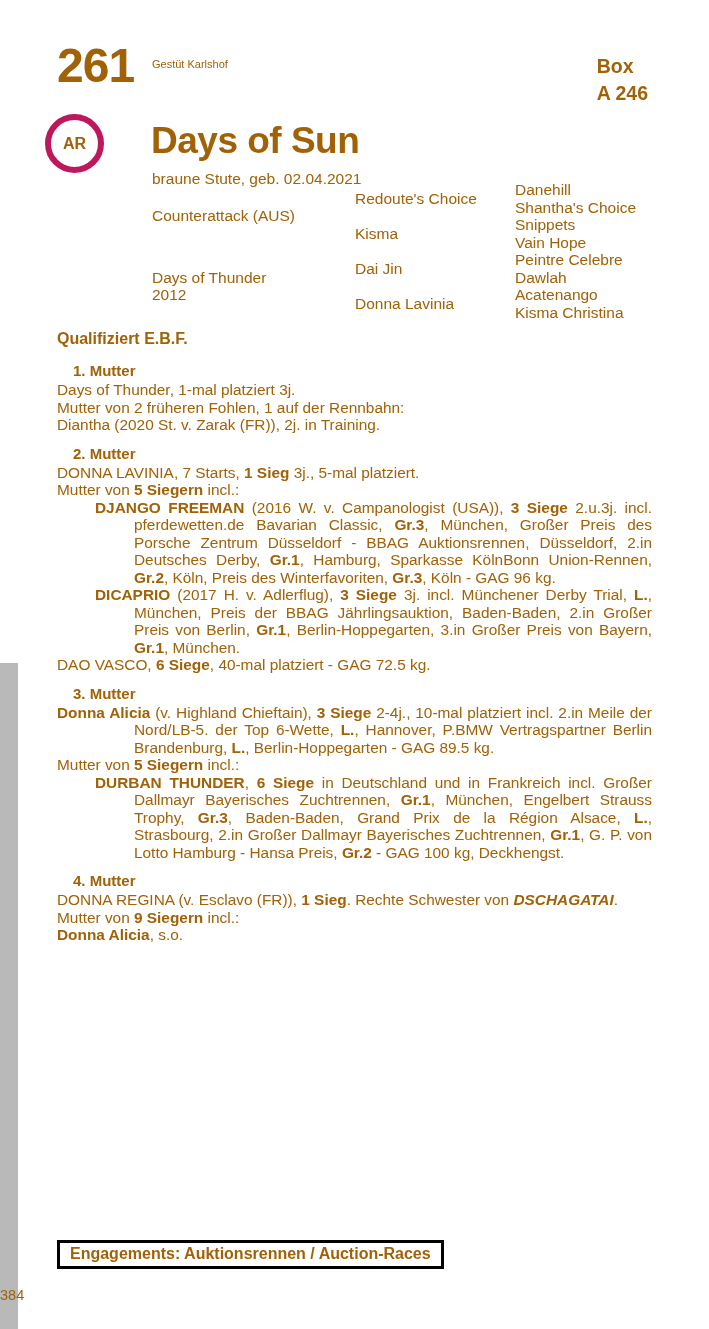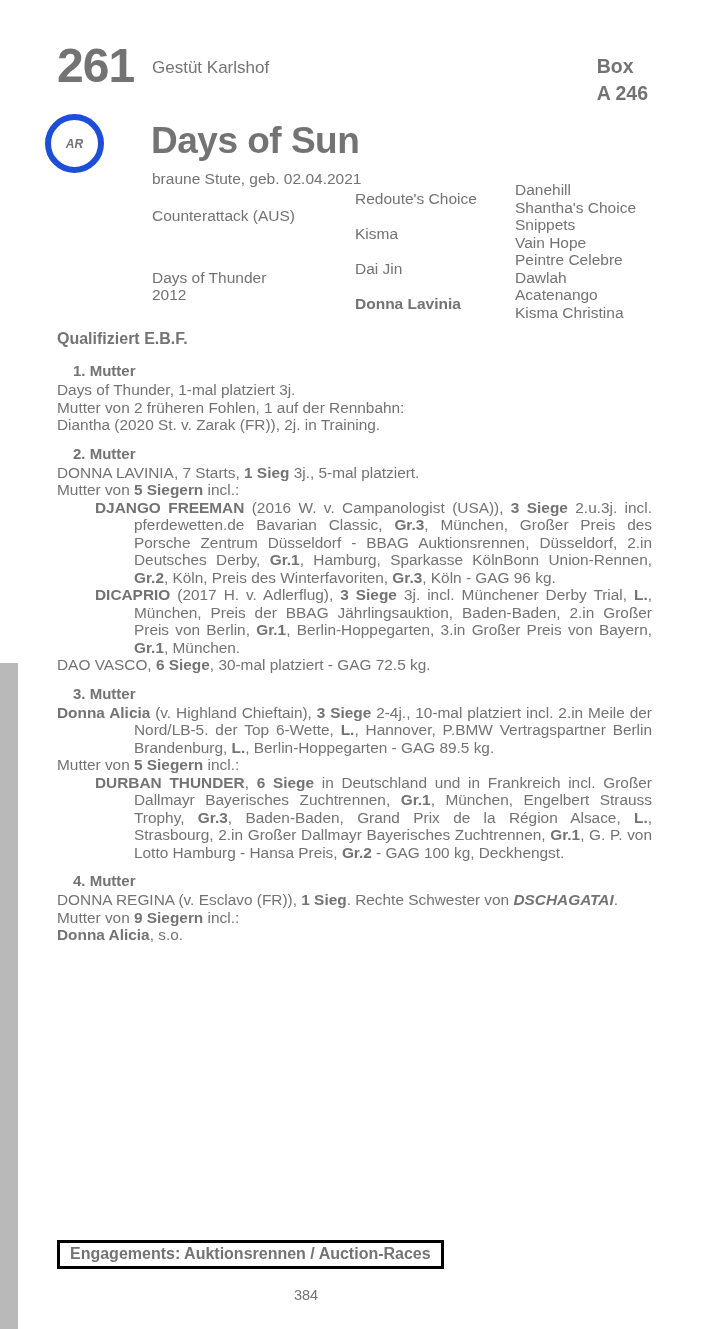--- a/index.html
+++ b/index.html
@@ -3,48 +3,48 @@
 <meta charset="utf-8">
 <style>
   html, body { margin: 0; padding: 0; background: #e8e8e8; }
   .page-frame {
     position: relative;
     width: 709px;
     height: 1329px;
     background: #ffffff;
     overflow: hidden;
     font-family: "Liberation Sans", "DejaVu Sans", sans-serif;
-    color: #737373;
+    color: #a16207;
   }
   .scan-bar {
     position: absolute;
     left: 0; top: 663px;
     width: 18px; height: 666px;
     background: #b9b9b9;
   }
   .lot-number {
     position: absolute; left: 57px; top: 40px;
     font-size: 48px; font-weight: bold; letter-spacing: -1px;
     line-height: 52px;
   }
   .consignor {
     position: absolute; left: 152px; top: 58px;
-    font-size: 17px;
+    font-size: 11px;
   }
   .box-block {
     position: absolute; right: 61px; top: 53px;
     text-align: left; font-weight: bold;
     font-size: 19.5px; line-height: 27px;
   }
   .brand-circle {
     position: absolute; left: 45px; top: 114px;
     width: 47px; height: 47px;
-    border: 6px solid #1d4ed8; border-radius: 50%;
+    border: 6px solid #be185d; border-radius: 50%;
     display: flex; align-items: center; justify-content: center;
-    font-weight: bold; font-size: 12px; font-style: italic;
+    font-weight: bold; font-size: 16px;
   }
   .horse-name {
     position: absolute; left: 151px; top: 120px;
     font-size: 37px; font-weight: bold; letter-spacing: -0.5px;
   }
   .horse-desc {
     position: absolute; left: 152px; top: 170px;
     font-size: 15.5px;
   }
   .ped {
@@ -53,21 +53,21 @@
     grid-template-columns: 203px 160px 1fr;
     grid-auto-rows: 17.5px;
     font-size: 15.5px; line-height: 17.5px;
   }
   .ped .cell { display: flex; align-items: center; }
   .c-sire { grid-column: 1; grid-row: 1 / span 4; }
   .c-dam  { grid-column: 1; grid-row: 5 / span 4; }
   .c-gp1  { grid-column: 2; grid-row: 1 / span 2; }
   .c-gp2  { grid-column: 2; grid-row: 3 / span 2; }
   .c-gp3  { grid-column: 2; grid-row: 5 / span 2; }
-  .c-gp4  { grid-column: 2; grid-row: 7 / span 2; font-weight: bold; }
+  .c-gp4  { grid-column: 2; grid-row: 7 / span 2; }
   .c-gg   { grid-column: 3; }
   .qualification {
     position: absolute; left: 57px; top: 330px; width: 595px;
     text-align: left; font-weight: bold; font-size: 16px;
   }
   .sections {
     position: absolute; left: 57px; top: 351px; width: 595px;
     font-size: 15.4px; line-height: 17.5px;
   }
   .sec-h {
@@ -91,21 +91,21 @@
   .i { font-style: italic; }
   .engagements-box {
     position: absolute; left: 57px; top: 1240px;
     border: 3px solid #000;
     padding: 2px 10px 3px 10px;
     font-weight: bold; font-size: 16px;
     background: #fff;
   }
   .page-number {
     position: absolute; left: 0; top: 1287px; width: 612px;
-    text-align: center; font-size: 14.5px;
+    font-size: 14.5px;
   }
 </style>
 </head>
 <body>
 
 <div class="page-frame">
 
   <div class="scan-bar"></div>
 
   <div class="lot-number">261</div>
@@ -152,21 +152,21 @@
   <div class="sections">
       <div class="sec-h">1. Mutter</div>
       <p class="p-body"><span>Days of Thunder, 1-mal platziert 3j.</span></p>
       <p class="p-body"><span>Mutter von 2 früheren Fohlen, 1 auf der Rennbahn:</span></p>
       <p class="p-sub"><span>Diantha (2020 St. v. Zarak (FR)), 2j. in Training.</span></p>
       <div class="sec-h">2. Mutter</div>
       <p class="p-body"><span>DONNA LAVINIA, 7 Starts, </span><span class="b">1 Sieg</span><span> 3j., 5-mal platziert.</span></p>
       <p class="p-body"><span>Mutter von </span><span class="b">5 Siegern</span><span> incl.:</span></p>
       <p class="p-horse"><span class="b">DJANGO FREEMAN</span><span> (2016 W. v. Campanologist (USA)), </span><span class="b">3 Siege</span><span> 2.u.3j. incl. pferdewetten.de Bavarian Classic, </span><span class="b">Gr.3</span><span>, München, Großer Preis des Porsche Zentrum Düsseldorf - BBAG Auktionsrennen, Düsseldorf, 2.in Deutsches Derby, </span><span class="b">Gr.1</span><span>, Hamburg, Sparkasse KölnBonn Union-Rennen, </span><span class="b">Gr.2</span><span>, Köln, Preis des Winterfavoriten, </span><span class="b">Gr.3</span><span>, Köln - GAG 96 kg.</span></p>
       <p class="p-horse"><span class="b">DICAPRIO</span><span> (2017 H. v. Adlerflug), </span><span class="b">3 Siege</span><span> 3j. incl. Münchener Derby Trial, </span><span class="b">L.</span><span>, München, Preis der BBAG Jährlingsauktion, Baden-Baden, 2.in Großer Preis von Berlin, </span><span class="b">Gr.1</span><span>, Berlin-Hoppegarten, 3.in Großer Preis von Bayern, </span><span class="b">Gr.1</span><span>, München.</span></p>
-      <p class="p-sub"><span>DAO VASCO, </span><span class="b">6 Siege</span><span>, 30-mal platziert - GAG 72.5 kg.</span></p>
+      <p class="p-sub"><span>DAO VASCO, </span><span class="b">6 Siege</span><span>, 40-mal platziert - GAG 72.5 kg.</span></p>
       <div class="sec-h">3. Mutter</div>
       <p class="p-leadhang"><span class="b">Donna Alicia</span><span> (v. Highland Chieftain), </span><span class="b">3 Siege</span><span> 2-4j., 10-mal platziert incl. 2.in Meile der Nord/LB-5. der Top 6-Wette, </span><span class="b">L.</span><span>, Hannover, P.BMW Vertragspartner Berlin Brandenburg, </span><span class="b">L.</span><span>, Berlin-Hoppegarten - GAG 89.5 kg.</span></p>
       <p class="p-body"><span>Mutter von </span><span class="b">5 Siegern</span><span> incl.:</span></p>
       <p class="p-horse"><span class="b">DURBAN THUNDER</span><span>, </span><span class="b">6 Siege</span><span> in Deutschland und in Frankreich incl. Großer Dallmayr Bayerisches Zuchtrennen, </span><span class="b">Gr.1</span><span>, München, Engelbert Strauss Trophy, </span><span class="b">Gr.3</span><span>, Baden-Baden, Grand Prix de la Région Alsace, </span><span class="b">L.</span><span>, Strasbourg, 2.in Großer Dallmayr Bayerisches Zuchtrennen, </span><span class="b">Gr.1</span><span>, G. P. von Lotto Hamburg - Hansa Preis, </span><span class="b">Gr.2</span><span> - GAG 100 kg, Deckhengst.</span></p>
       <div class="sec-h">4. Mutter</div>
       <p class="p-leadhang"><span>DONNA REGINA (v. Esclavo (FR)), </span><span class="b">1 Sieg</span><span>. Rechte Schwester von </span><span class="b i">DSCHAGATAI</span><span>.</span></p>
       <p class="p-body"><span>Mutter von </span><span class="b">9 Siegern</span><span> incl.:</span></p>
       <p class="p-sub"><span class="b">Donna Alicia</span><span>, s.o.</span></p>
     </div>
 

